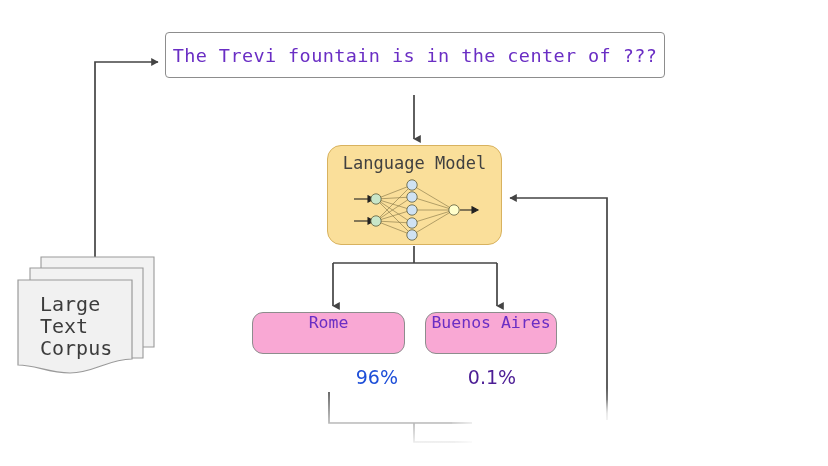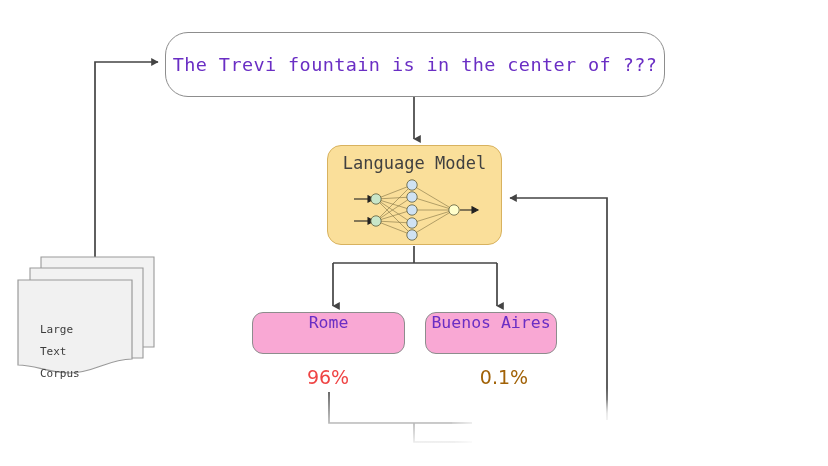--- a/index.html
+++ b/index.html
@@ -25,24 +25,24 @@
     width: 828px;
     height: 466px;
   }
 
   
   .prompt-box {
     position: absolute;
     left: 165px;
     top: 32px;
     width: 500px;
-    height: 65px;
+    height: 46px;
     box-sizing: border-box;
     border: 1.4px solid #8d8d8d;
-    border-radius: 23px;
+    border-radius: 4px;
     background: #ffffff;
     display: flex;
     align-items: center;
     justify-content: center;
   }
   .prompt-text {
     font-family: "DejaVu Sans Mono", monospace;
     font-size: 18.5px;
     letter-spacing: 0.4px;
     color: #6a2ec4;
@@ -101,41 +101,40 @@
   }
 
   
   .pct {
     position: absolute;
     font-family: "DejaVu Sans", sans-serif;
     font-size: 19px;
     white-space: nowrap;
     text-align: center;
   }
-  .pct-1 { left: 258px; top: 366px; width: 140px; color: #ef4444; }
-  .pct-2 { left: 436px; top: 366px; width: 136px; color: #a16207; }
+  .pct-1 { left: 258px; top: 366px; width: 140px; color: #1d4ed8; text-align: right; }
+  .pct-2 { left: 424px; top: 366px; width: 136px; color: #4c1d95; }
 
   
   .corpus {
     position: absolute;
     left: 8px;
     top: 255px;
     width: 160px;
     height: 120px;
   }
   .corpus-label {
     position: absolute;
     left: 32px;
     top: 38px;
     font-family: "DejaVu Sans Mono", monospace;
-    font-size: 11px;
+    font-size: 20px;
     line-height: 22px;
     color: #3c3c3c;
     white-space: pre;
-    margin-top: 26px;
   }
 
   
   .fade-bottom {
     position: absolute;
     left: 0;
     bottom: 0;
     width: 828px;
     height: 78px;
     background: linear-gradient(to bottom, rgba(255,255,255,0) 0%, rgba(255,255,255,0.55) 38%, rgba(255,255,255,0.92) 72%, #ffffff 100%);

